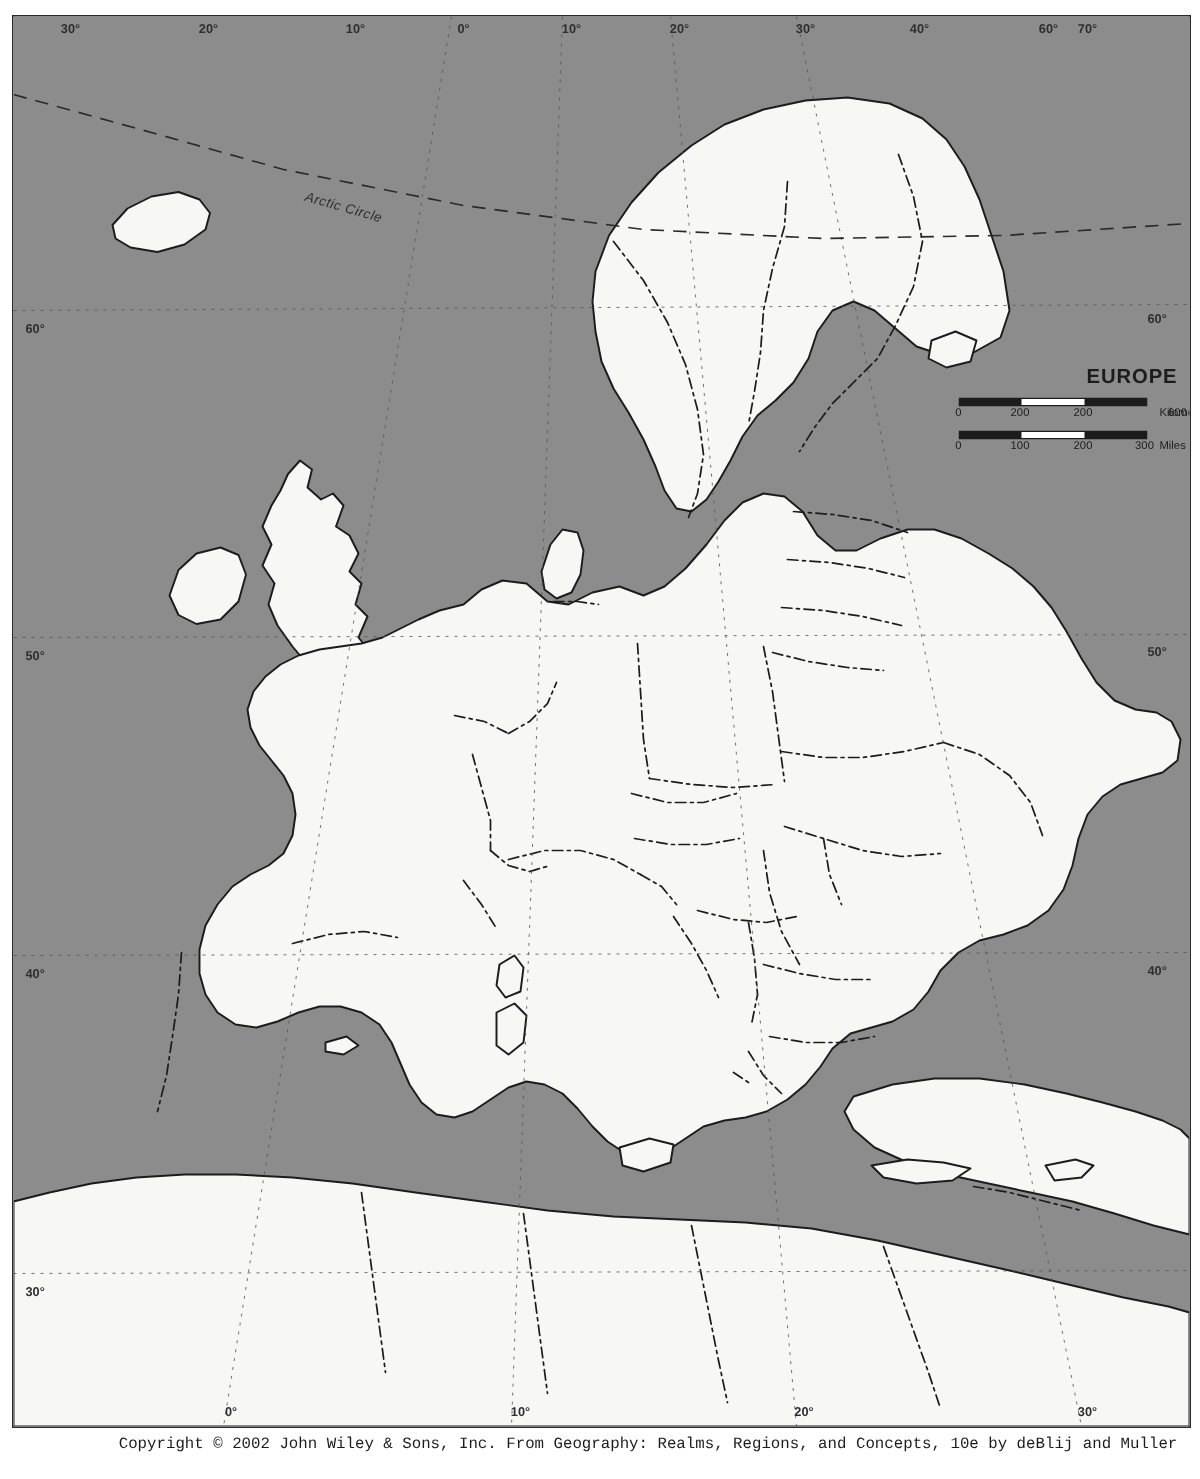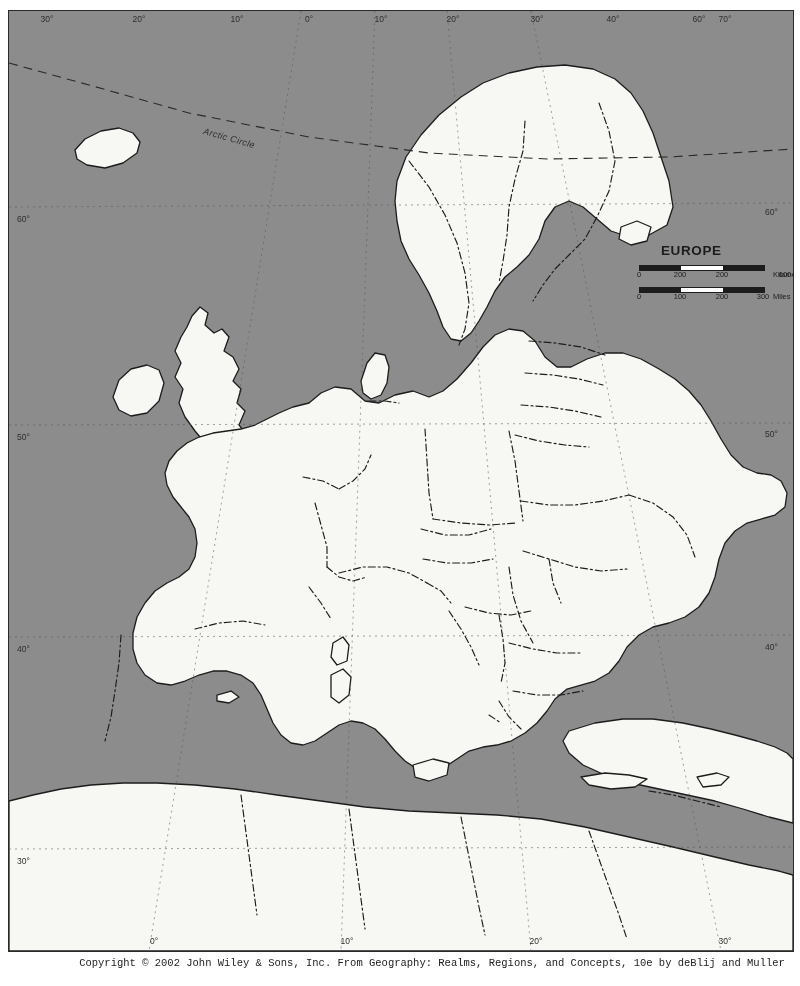--- a/index.html
+++ b/index.html
@@ -36,34 +36,36 @@
     width: 784px;
     height: 940px;
     display: block;
   }
   .grat-label {
     position: absolute;
     font-size: 8.5px;
     color: #2e2e2e;
     font-family: "Liberation Sans", sans-serif;
     white-space: nowrap;
+    font-weight: bold;
   }
   #legend-box {
     position: absolute;
     left: 630px;
     top: 232px;
     width: 146px;
     height: 72px;
   }
   #legend-title {
     font-size: 13.5px;
     font-weight: bold;
     letter-spacing: 0.6px;
     color: #1c1c1c;
     margin-left: 22px;
+    text-align: right;
   }
   .scale-row {
     position: relative;
     height: 20px;
     margin-top: 2px;
   }
   .scale-bar {
     position: absolute;
     left: 0;
     top: 5px;

